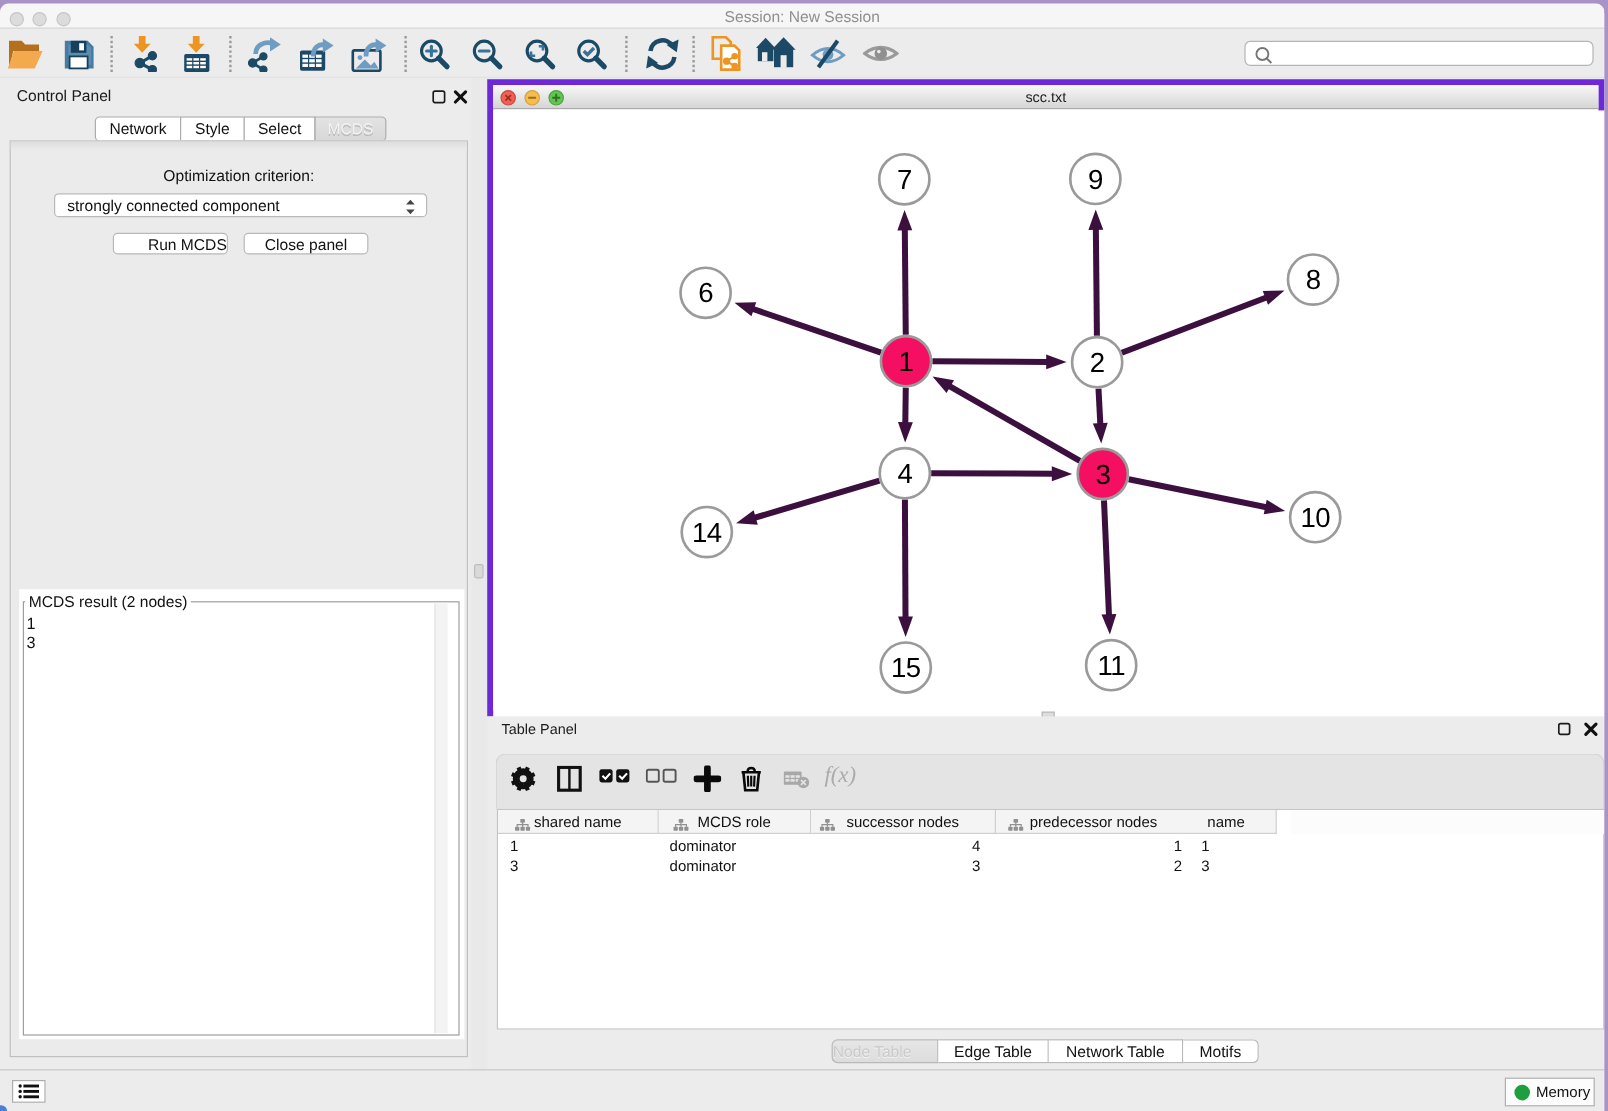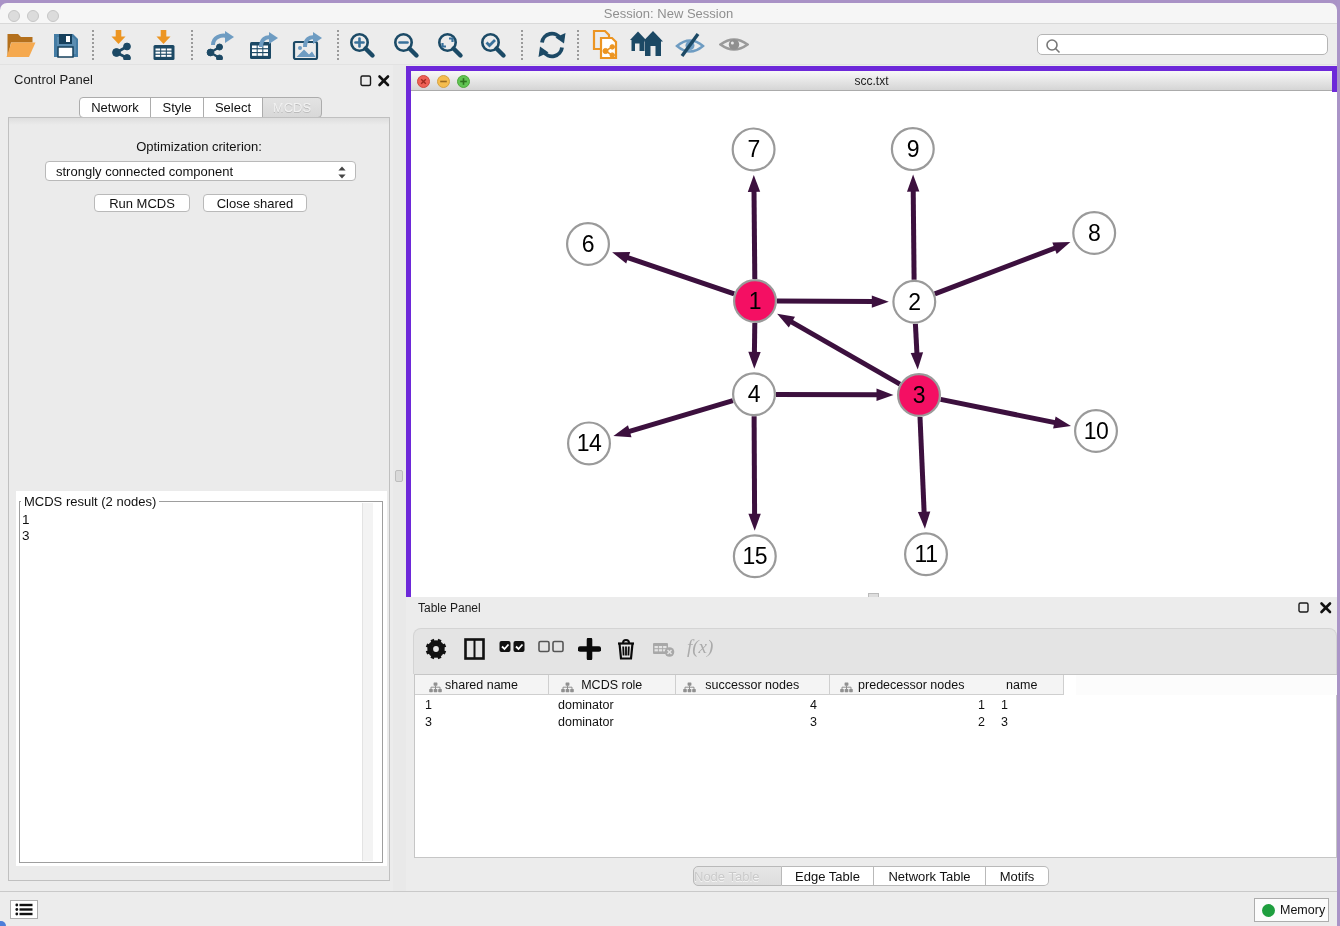--- a/index.html
+++ b/index.html
@@ -258,22 +258,22 @@
     </div>
     <div id="cpbox">
       <div class="shadowband"></div>
       <div style="position:absolute; left:0; top:21px; width:100%; text-align:center; font-size:13px; color:#111;">Optimization criterion:</div>
       <div style="position:absolute; left:36px; top:43px; width:311px; height:20px; background:#FFF; border:1px solid #B9B9B9; border-radius:4px; font-size:13px; line-height:20px; color:#111; padding-left:10px;">strongly connected component
         <svg style="position:absolute;right:8px;top:4px;" width="10" height="13" viewBox="0 0 10 13">
 <polygon points="5,0.5 8.6,4.4 1.4,4.4" fill="#444"></polygon>
             <polygon points="5,12.5 8.6,8.6 1.4,8.6" fill="#444"></polygon>
           </svg>
       </div>
-      <div class="btn" style="left:85px; top:76px; width:96px; height:18px; line-height:17px;">Run MCDS</div>
-      <div class="btn" style="left:194px; top:76px; width:104px; height:18px; line-height:17px;">Close shared</div>
+      <div class="btn" style="left:85px; top:76px; width:96px; height:18px; line-height:17px;text-align:right;">Run MCDS</div>
+      <div class="btn" style="left:194px; top:76px; width:104px; height:18px; line-height:17px;">Close panel</div>
       <div id="resultbox">
         <div id="groupline"></div>
         <div id="grouplabel">MCDS result (2 nodes)</div>
         <div id="vscroll"></div>
         <div style="position:absolute; left:6px; top:21px; font-size:13.5px; color:#111; line-height:16px;">1<br>3</div>
       </div>
     </div>
   </div>
   <div class="abs" id="vsplit">
     <div style="position:absolute; left:2px; top:405px; width:8px; height:12px; background:#D9D9D9; border:1px solid #BDBDBD; border-radius:2px;"></div>

